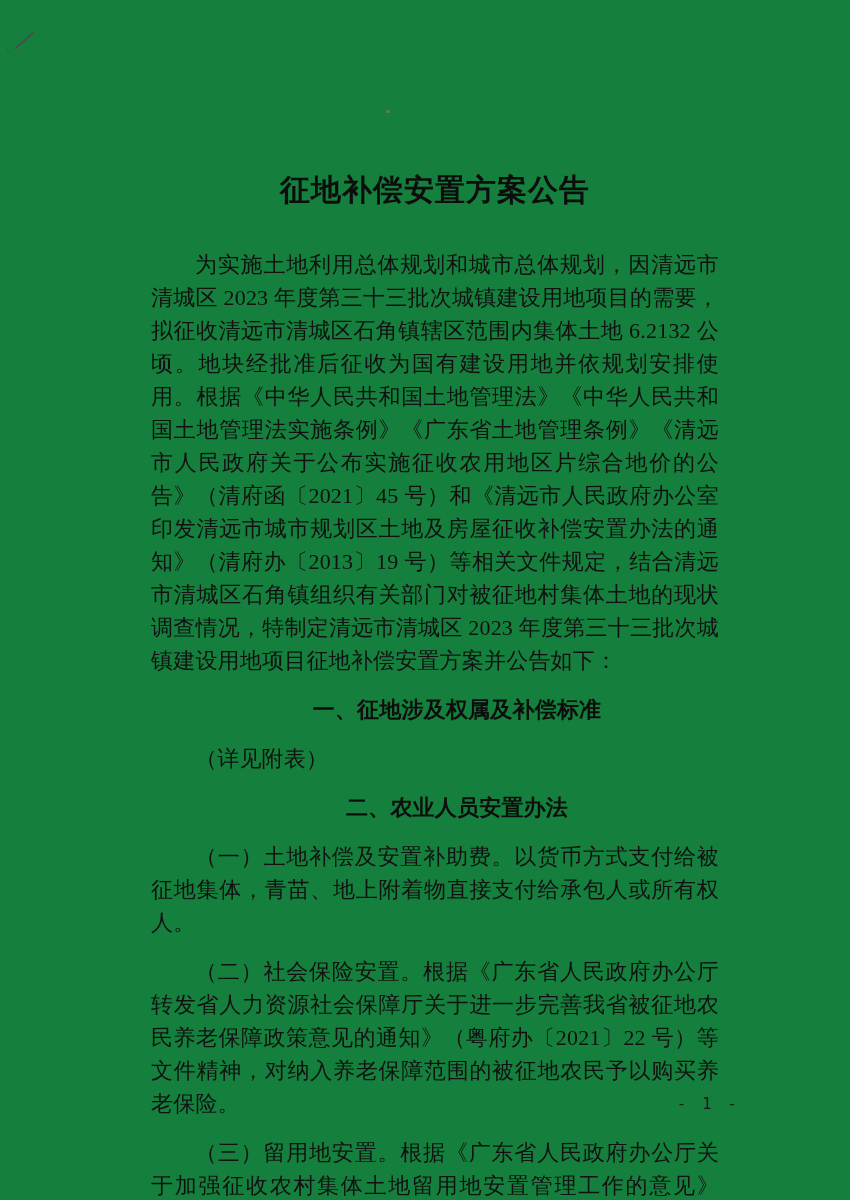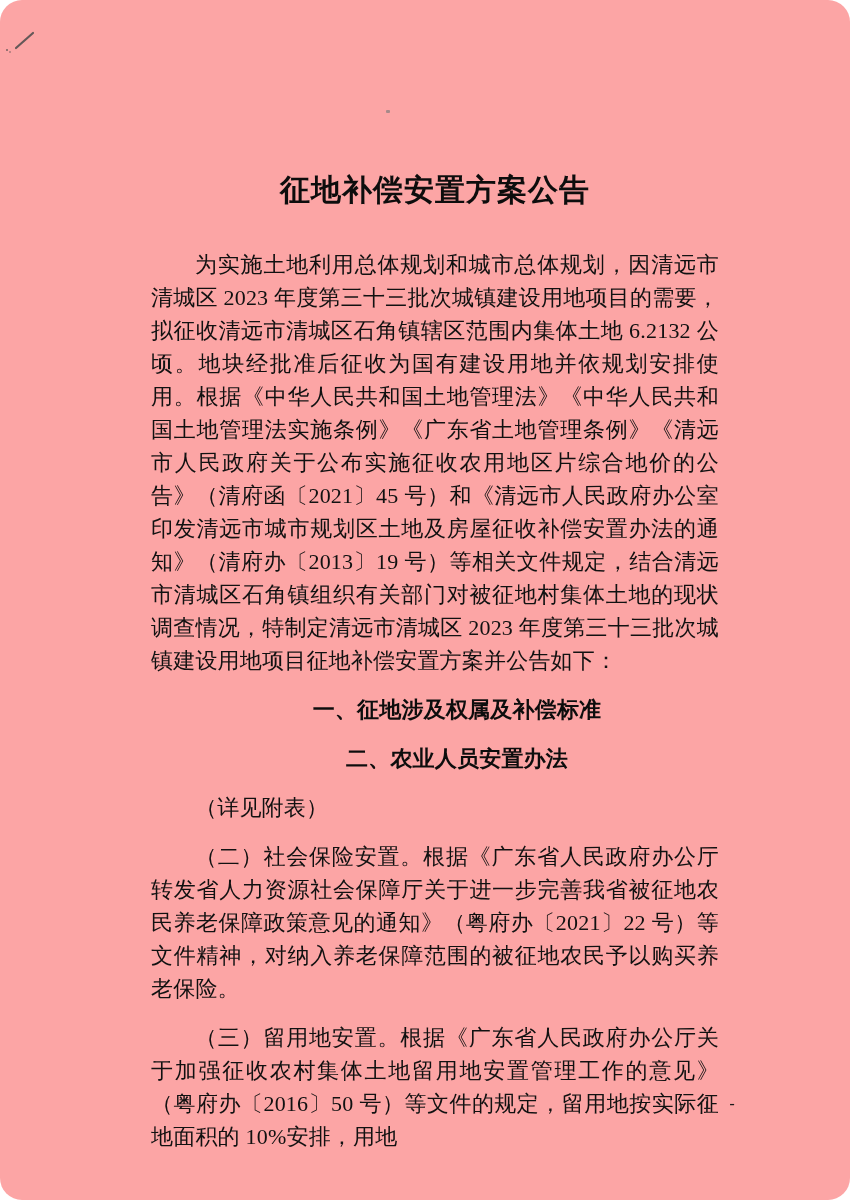--- a/index.html
+++ b/index.html
@@ -4,25 +4,24 @@
 <style>
   html, body {
     margin: 0;
     padding: 0;
     background: #ffffff;
   }
   .page {
     position: relative;
     width: 850px;
     height: 1200px;
-    background: #fca5a5;
+    background: #15803d;
     overflow: hidden;
     font-family: "Liberation Serif", serif;
     color: #111111;
-    border-radius: 22px;
   }
   .pencil-mark {
     position: absolute;
     left: 0;
     top: 28px;
     width: 44px;
     height: 34px;
   }
   .scan-speck {
     position: absolute;
@@ -87,24 +86,25 @@
 
   <div class="scan-speck"></div>
 
   <div class="content">
     <h1 class="doc-title">征地补偿安置方案公告</h1>
 
     <p class="para">为实施土地利用总体规划和城市总体规划，因清远市清城区 2023 年度第三十三批次城镇建设用地项目的需要，拟征收清远市清城区石角镇辖区范围内集体土地 6.2132 公顷。地块经批准后征收为国有建设用地并依规划安排使用。根据《中华人民共和国土地管理法》《中华人民共和国土地管理法实施条例》《广东省土地管理条例》《清远市人民政府关于公布实施征收农用地区片综合地价的公告》（清府函〔2021〕45 号）和《清远市人民政府办公室印发清远市城市规划区土地及房屋征收补偿安置办法的通知》（清府办〔2013〕19 号）等相关文件规定，结合清远市清城区石角镇组织有关部门对被征地村集体土地的现状调查情况，特制定清远市清城区 2023 年度第三十三批次城镇建设用地项目征地补偿安置方案并公告如下：</p>
 
     <p class="para heading">一、征地涉及权属及补偿标准</p>
 
+    <p class="para">（详见附表）</p>
+
     <p class="para heading">二、农业人员安置办法</p>
 
-    <p class="para">（详见附表）</p>
-
+    <p class="para">（一）土地补偿及安置补助费。以货币方式支付给被征地集体，青苗、地上附着物直接支付给承包人或所有权人。</p>
 
     <p class="para">（二）社会保险安置。根据《广东省人民政府办公厅转发省人力资源社会保障厅关于进一步完善我省被征地农民养老保障政策意见的通知》（粤府办〔2021〕22 号）等文件精神，对纳入养老保障范围的被征地农民予以购买养老保险。</p>
 
     <p class="para">（三）留用地安置。根据《广东省人民政府办公厅关于加强征收农村集体土地留用地安置管理工作的意见》（粤府办〔2016〕50 号）等文件的规定，留用地按实际征地面积的 10%安排，用地</p>
   </div>
 
   <div class="page-number">- 1 -</div>
 
 </div>
 

